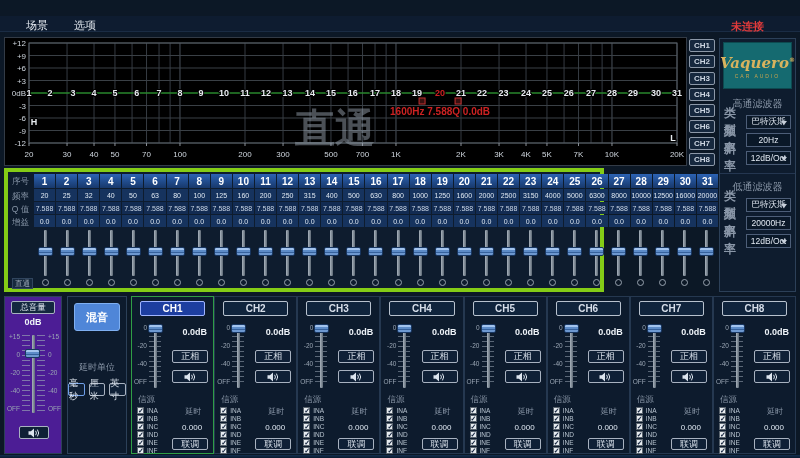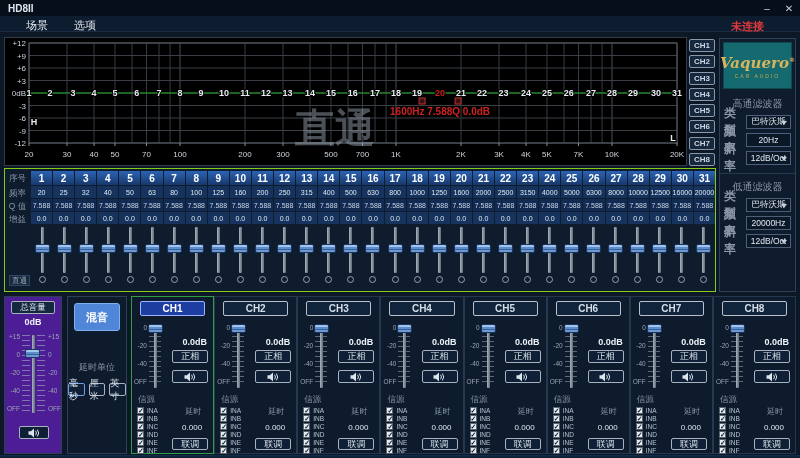--- a/index.html
+++ b/index.html
@@ -46,22 +46,22 @@
                      justify-content:center; position:relative; }
   .dd-arrow { position:absolute; right:3px; top:5px; width:0; height:0;
               border-left:3px solid transparent; border-right:3px solid transparent;
               border-top:4px solid #c8d0da; }
   #lpf-section { margin-top:8px; border-top:1px solid #243650; padding-top:2px; }
   #rp-buttons { margin-top:12px; border-top:1px solid #243650; padding-top:9px; }
   .big-btn { width:64px; height:16px; margin:0 auto 8px; background:#14283f; border:1px solid #a8b2c0;
              border-radius:2px; color:#dfe6ee; font-size:9px; display:flex; align-items:center; justify-content:center; }
 
   
-  #table-panel { position:absolute; left:4px; top:168px; width:712px; height:124px;
-                 background:#0e1c2e; border:1px solid #84cc16; }
+  #table-panel { position:absolute; left:4px; top:168px; width:600px; height:124px;
+                 background:#0e1c2e; border:4px solid #84cc16; }
   #row-labels { position:absolute; left:0; top:2px; width:25px; }
   .row-label { position:absolute; left:0; width:25px; text-align:center; font-size:8.5px; color:#8593a5; }
   #bands-grid { position:absolute; left:26px; top:2px; width:684px; display:grid;
                 grid-template-columns:repeat(31,1fr); grid-template-rows:14px 12px 12px 12px; gap:1px; }
   .cell { display:flex; align-items:center; justify-content:center; }
   .h-cell { background:linear-gradient(#2c63b4,#17386b); color:#fff; font-weight:bold; font-size:10px; }
   .f-cell { background:#16335e; color:#dfe8f2; font-size:7px; }
   .q-cell { background:#122b52; color:#c8d4e4; font-size:7px; }
   .g-cell { background:#16335e; color:#dfe8f2; font-size:7px; }
   #sliders-grid { position:absolute; left:26px; top:58px; width:684px; height:46px;
@@ -119,21 +119,21 @@
             border:1px solid #b8c2ce; border-radius:2px; color:#d5dde8; font-size:10px; font-weight:bold;
             display:flex; align-items:center; justify-content:center; }
   .ch-btn.active { background:#1d3ea0; border-color:#9fb4ff; color:#fff; }
   .fader { position:absolute; top:27px; left:2px; width:42px; height:66px; }
   .f-lab { position:absolute; left:0; width:13px; text-align:right; font-size:6.5px; color:#9aa6b4; line-height:7px; }
   .f-ticks { position:absolute; left:15px; top:2px; width:12px; height:58px;
              background:repeating-linear-gradient(to bottom,rgba(154,166,180,.55) 0 1px,transparent 1px 5px); }
   .f-track { position:absolute; left:20px; top:2px; width:3px; height:62px;
              background:linear-gradient(to right,#aab4be,#5e6a76); border-radius:1px; }
   .f-handle { left:14px; top:0; }
-  .gain-val { position:absolute; top:30px; right:6px; font-size:9px; font-weight:bold; color:#eef3f8;margin-top:10px; }
+  .gain-val { position:absolute; top:30px; right:6px; font-size:9px; font-weight:bold; color:#eef3f8; }
   .sbtn { background:#0f2036; border:1px solid #a8b2c0; border-radius:2px; color:#d8e0ea;
           font-size:9px; display:flex; align-items:center; justify-content:center; }
   .phase-btn { position:absolute; top:53px; right:5px; width:36px; height:13px; }
   .mute-btn { position:absolute; top:73px; right:5px; width:36px; height:13px; }
   .src-lab { position:absolute; top:97px; left:6px; font-size:8.5px; color:#8a97a8; }
   .in-col { position:absolute; top:109px; left:5px; }
   .in-row { display:flex; align-items:center; height:8px; margin-bottom:0; }
   .cb { width:7px; height:7px; background:#e8ecf0; border:1px solid #5a646e; font-size:7px;
         line-height:5px; color:#10203a; font-weight:bold; text-align:center; margin-right:3px; }
   .in-name { font-size:6.5px; color:#b8c4d0; }
@@ -142,27 +142,20 @@
   .link-btn { position:absolute; top:141px; right:5px; width:36px; height:12px; }
 
   #footer-edge { position:absolute; left:0; bottom:0; width:800px; height:3px;
                  background:linear-gradient(to bottom,#14304f,#0a1a30); }
 </style>
 </head>
 <body>
 
 <div id="app">
 
-  <div id="titlebar">
-    <span class="title">HD8II</span>
-    <span class="win-ctrls">
-      <span class="win-btn">–</span>
-      <span class="win-btn">✕</span>
-    </span>
-  </div>
 
   <div id="menubar">
     <span id="menu-items"><span class="menu-item">场景</span><span class="menu-item">选项</span></span>
     <span id="conn-status">未连接</span>
   </div>
 
   <div id="graph-panel">
     <svg id="eq-graph" width="681" height="127">
         <rect x="0" y="0" width="681" height="127" fill="#000"></rect>
         <line x1="24" y1="5" x2="24" y2="105" stroke="#353b43" stroke-width="1"></line>

